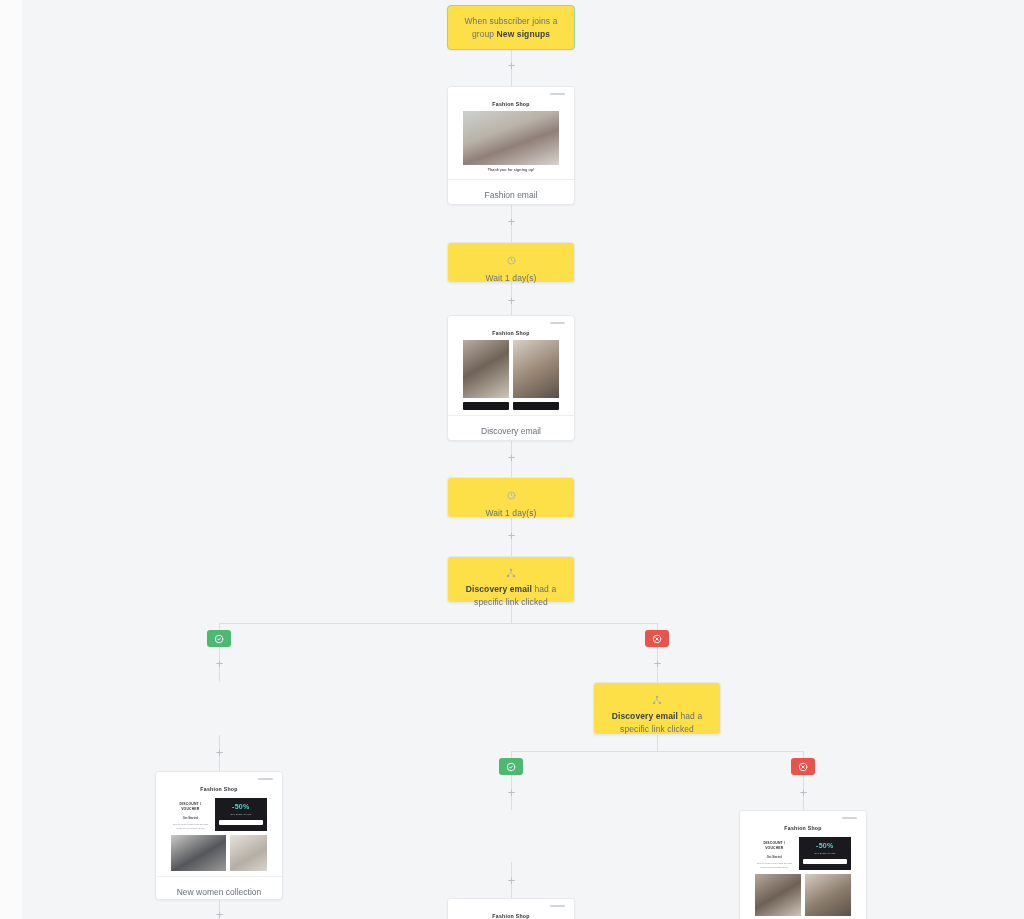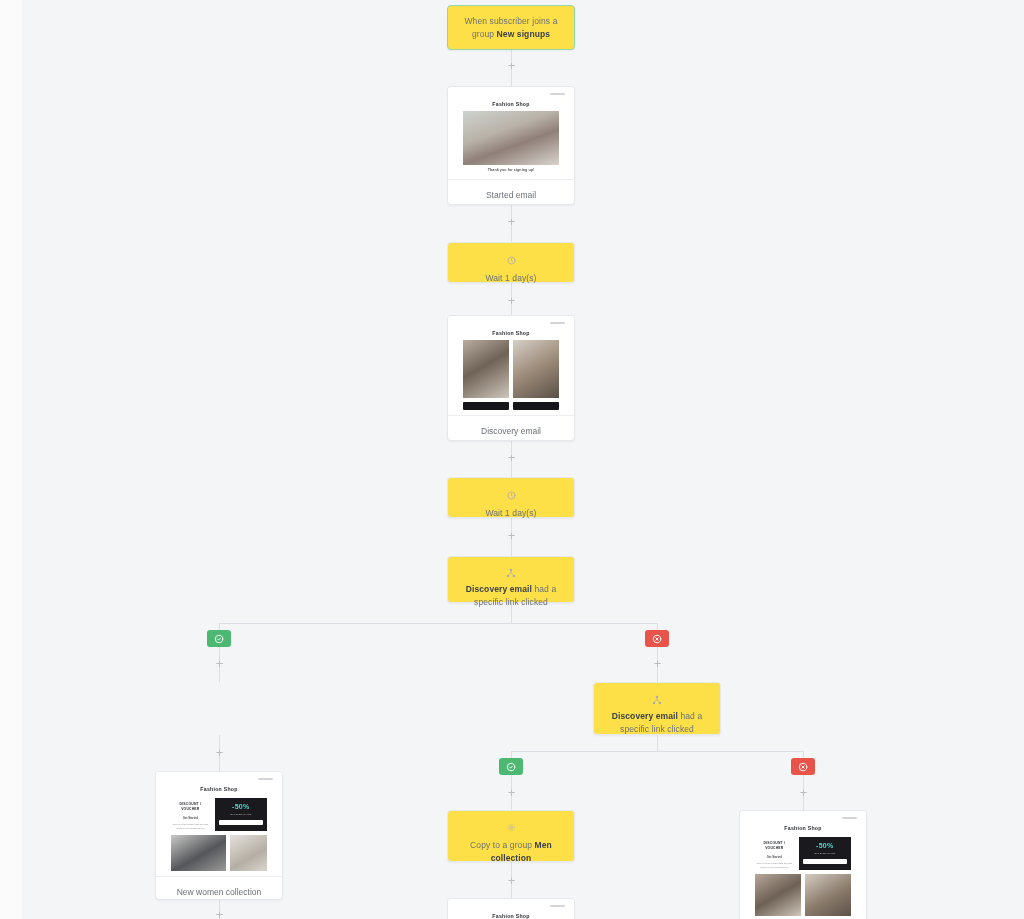--- a/index.html
+++ b/index.html
@@ -175,21 +175,21 @@
     <div class="email-preview">
       <div class="mini-topbar">
           <i></i>
         </div>
       <div class="mini-doc" style="padding-bottom:2px;">
         <div class="mini-brand">Fashion Shop</div>
         <span class="ph" style="height:54px;background:linear-gradient(160deg,#cdd2cd 0%,#b9b2a8 38%,#8f7f78 60%,#d8d4cd 100%);"></span>
         <div class="mini-caption">Thank you for signing up!</div>
       </div>
     </div>
-    <div class="email-title">Started email</div>
+    <div class="email-title">Fashion email</div>
   </div>
 
   <div class="node" style="left:447px; top:242px; width:128px; height:41px;">
     <div class="node-icon">
       <svg width="9" height="9" viewBox="0 0 24 24" fill="none" stroke="#a8acb4" stroke-width="2" stroke-linecap="round">
           <circle cx="12" cy="12" r="9.5"></circle>
           <path d="M12 7v5.3l3.2 2"></path>
         </svg>
     </div>
     <div class="node-label" style="padding-top:4px;">Wait 1 day(s)</div>
@@ -273,29 +273,20 @@
         </div>
         <div class="mini-row" style="padding-bottom:5px;">
           <span class="ph" style="flex:1.5;height:36px;background:linear-gradient(150deg,#c9c9c7 0%,#55565a 55%,#9a9a98 100%);"></span>
           <span class="ph" style="flex:1;height:36px;background:linear-gradient(150deg,#e4e1dc 0%,#b5aea4 60%,#d9d5ce 100%);"></span>
         </div>
       </div>
     </div>
     <div class="email-title">New women collection discount</div>
   </div>
 
-  <div class="node" style="left:447px; top:810px; width:128px; height:52px;">
-    <div class="node-icon" style="padding-top:8px;">
-      <svg width="9" height="9" viewBox="0 0 24 24" fill="none" stroke="#a8acb4" stroke-width="2">
-          <circle cx="12" cy="12" r="3.2"></circle>
-          <circle cx="12" cy="12" r="8.6" stroke-dasharray="2.2 2.2"></circle>
-        </svg>
-    </div>
-    <div class="node-label" style="padding-top:4px;"><span>Copy to a group </span><b>Men collection</b></div>
-  </div>
 
   <div class="email-node" style="left:739px; top:810px; width:128px; height:129px;">
     <div class="email-preview">
       <div class="mini-topbar">
           <i></i>
         </div>
       <div class="mini-doc">
         <div class="mini-brand">Fashion Shop</div>
         <div class="vouch">
           <div class="vouch-left">

